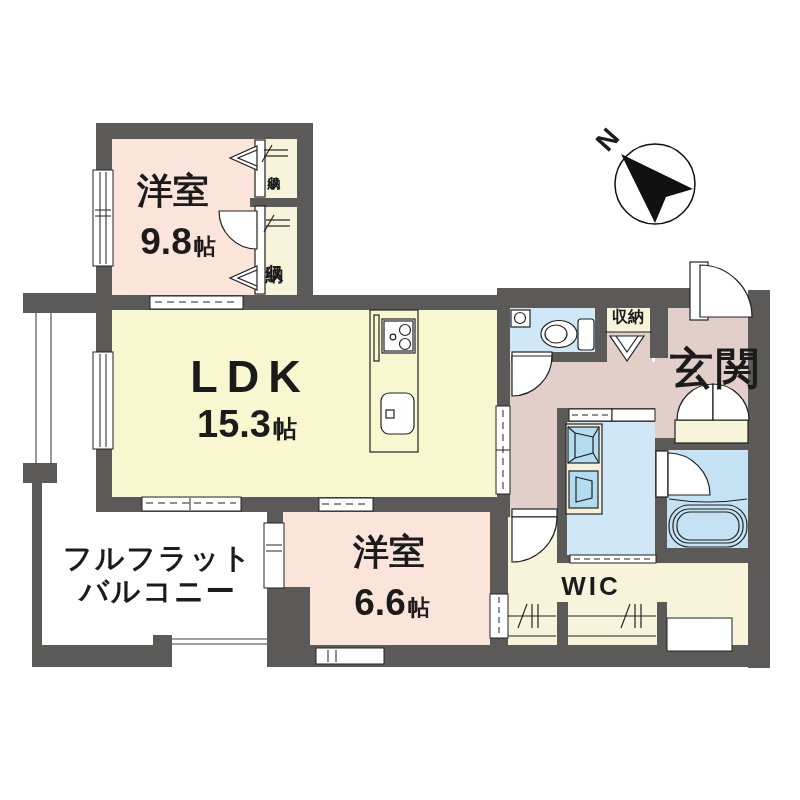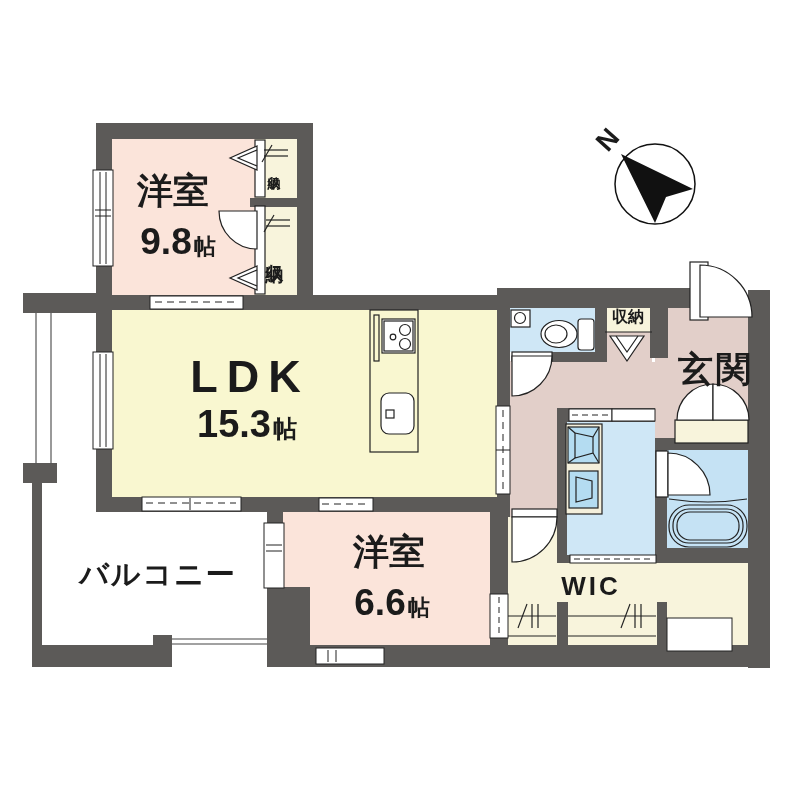--- a/index.html
+++ b/index.html
@@ -8,21 +8,21 @@
   #plan svg{position:absolute;left:0;top:0;}
   .lbl{position:absolute;transform:translate(-50%,-50%);white-space:nowrap;
        font-weight:700;color:#1b1b1b;line-height:1.15;text-align:center;}
   .room-name{font-size:36px;}
   .size-lbl{font-size:37px;}
   .size-lbl .unit{font-size:22px;font-weight:700;margin-left:2px;}
   .ldk-name{font-size:45px;letter-spacing:9px;}
   .ldk-size{font-size:38px;}
   .ldk-size .unit{font-size:24px;margin-left:2px;}
   .balcony-lbl{font-size:29px;letter-spacing:2px;}
-  .genkan-lbl{font-size:35px;letter-spacing:3px;}
+  .genkan-lbl{font-size:43px;letter-spacing:3px;}
   .wic-lbl{font-size:26px;letter-spacing:3px;}
   .st-hall{font-size:16px;}
   .vtext{writing-mode:vertical-rl;text-orientation:upright;letter-spacing:1px;}
   .st-up{font-size:13px;}
   .st-low{font-size:18px;letter-spacing:3px;}
   .north-lbl{font-size:27px;transform:translate(-50%,-50%) rotate(-48deg);}
 </style>
 </head>
 <body>
 
@@ -206,20 +206,21 @@
   <div class="lbl room-name" style="left:173px;top:191px;">洋室</div>
   <div class="lbl size-lbl" style="left:178px;top:242px;"><span>9.8</span><span class="unit">帖</span></div>
 
   <div class="lbl ldk-name" style="left:250px;top:377px;text-align:center;">LDK</div>
   <div class="lbl ldk-size" style="left:247px;top:425px;text-align:center;"><span>15.3</span><span class="unit">帖</span></div>
 
   <div class="lbl room-name" style="left:389px;top:552px;">洋室</div>
   <div class="lbl size-lbl" style="left:392px;top:603px;"><span>6.6</span><span class="unit">帖</span></div>
 
   <div class="lbl balcony-lbl" style="left:158px;top:575px;">
+    <div>フルフラット</div>
     <div>バルコニー</div>
   </div>
 
   <div class="lbl genkan-lbl" style="left:716px;top:369px;">玄関</div>
   <div class="lbl wic-lbl" style="left:591px;top:587px;">WIC</div>
   <div class="lbl st-hall" style="left:628px;top:317px;">収納</div>
   <div class="lbl vtext st-up" style="left:273px;top:167px;">収納</div>
   <div class="lbl vtext st-low" style="left:274px;top:252px;">収納</div>
   <div class="lbl north-lbl" style="left:608px;top:140px;">N</div>
 </div>

